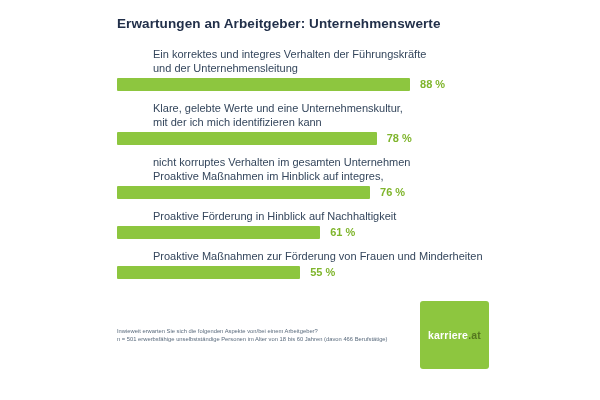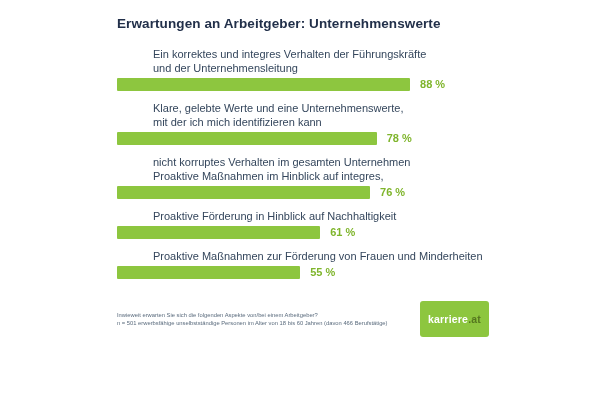--- a/index.html
+++ b/index.html
@@ -64,21 +64,21 @@
   .footnote {
     font-size: 5.8px;
     line-height: 8px;
     color: #5a6b7d;
   }
   .logo {
     flex: 0 0 auto;
     background: #8dc63f;
     border-radius: 3px;
     height: 36px;
-    padding: 0 8px;
+    padding: 16px 8px;
     display: flex;
     align-items: center;
     font-size: 10.5px;
     font-weight: bold;
     color: #ffffff;
     letter-spacing: 0.2px;
   }
   .logo .logo-at { color: #55771f; }
 </style>
 </head>
@@ -95,21 +95,21 @@
             <div class="label-line">und der Unternehmensleitung</div>
           </div>
     <div class="bar-row">
       <div class="bar" style="width: 293.04px;"></div>
       <span class="value">88 %</span>
     </div>
   </div>
 
   <div class="group">
     <div class="labels">
-            <div class="label-line">Klare, gelebte Werte und eine Unternehmenswerte,</div>
+            <div class="label-line">Klare, gelebte Werte und eine Unternehmenskultur,</div>
             <div class="label-line">mit der ich mich identifizieren kann</div>
           </div>
     <div class="bar-row">
       <div class="bar" style="width: 259.74px;"></div>
       <span class="value">78 %</span>
     </div>
   </div>
 
   <div class="group">
     <div class="labels">

